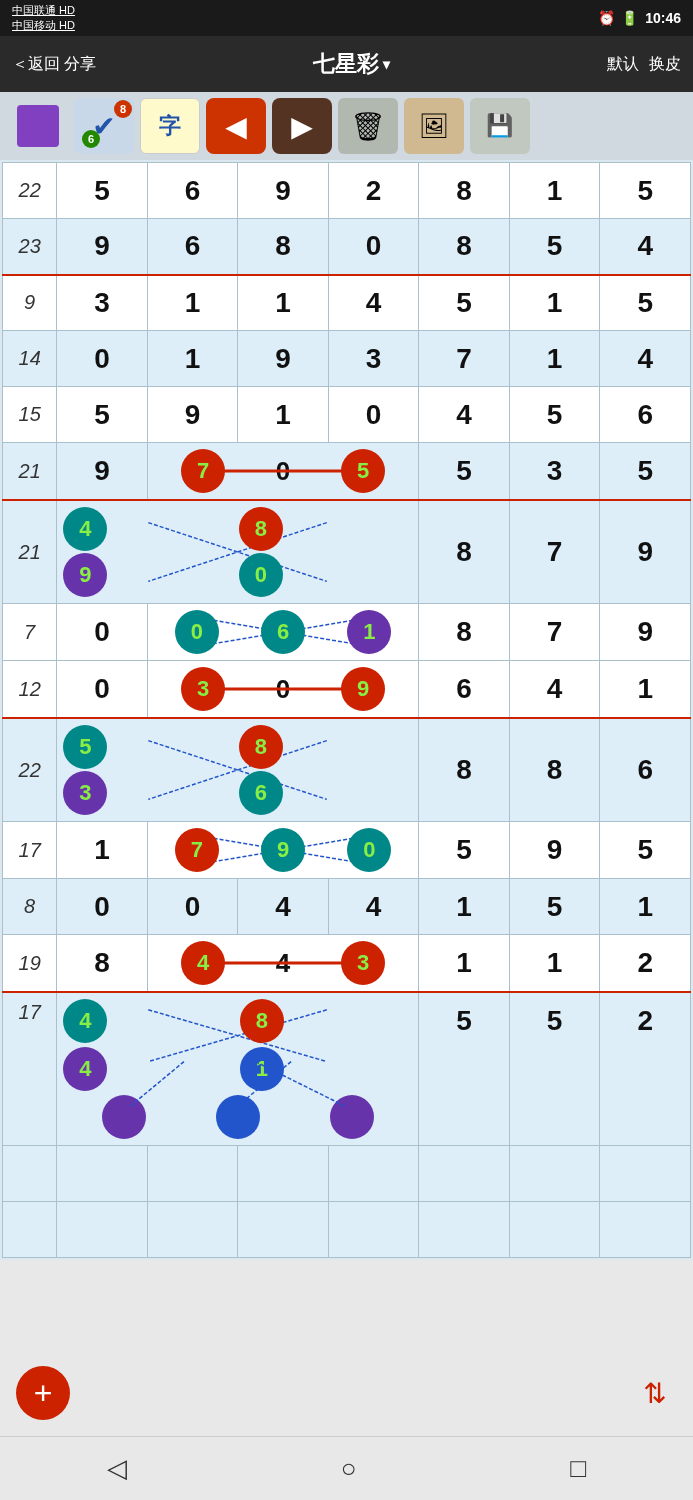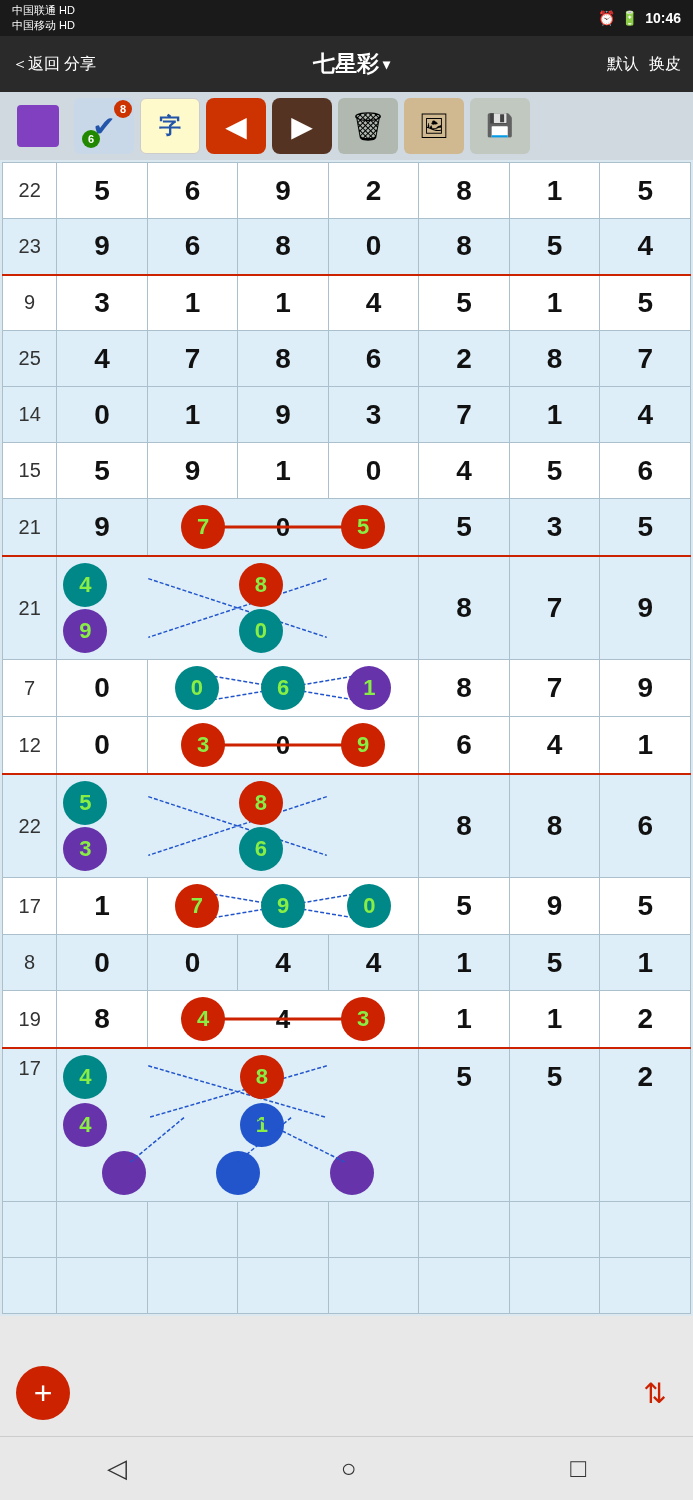--- a/index.html
+++ b/index.html
@@ -15,21 +15,21 @@
     .status-bar {
       background: #1a1a1a;
       color: white;
       display: flex;
       justify-content: space-between;
       align-items: center;
       padding: 4px 12px;
       font-size: 13px;
       height: 36px;
     }
-    .status-left { display: flex; flex-direction: column; font-size: 11px; }
+    .status-left { display: flex; flex-direction: column; font-size: 11px; text-decoration: underline; }
     .status-right { display: flex; align-items: center; gap: 6px; font-size: 14px; font-weight: bold; }
 
     
     .header {
       background: #2a2a2a;
       color: white;
       display: flex;
       justify-content: space-between;
       align-items: center;
       padding: 0 12px;
@@ -135,20 +135,21 @@
       color: #111;
       height: 56px;
       width: 90px;
     }
     td.row-num {
       font-size: 20px;
       font-weight: normal;
       color: #333;
       background: #dce8f0;
       width: 54px;
+      font-style: italic;
     }
     tr.red-border td {
       border-bottom: 2px solid #cc2200;
       margin-left: 31px;
     }
     tr.white-row td {
       background: #ffffff;
     }
     tr.light-row td {
       background: #ddeef8;
@@ -312,30 +313,20 @@
     <td class="row-num">9</td>
     <td>3</td>
     <td>1</td>
     <td>1</td>
     <td>4</td>
     <td>5</td>
     <td>1</td>
     <td>5</td>
   </tr>
 
-  <tr class="light-row">
-    <td class="row-num">25</td>
-    <td>4</td>
-    <td>7</td>
-    <td>8</td>
-    <td>6</td>
-    <td>2</td>
-    <td>8</td>
-    <td>7</td>
-  </tr>
 
 
   <tr class="light-row">
     <td class="row-num">14</td>
     <td>0</td>
     <td>1</td>
     <td>9</td>
     <td>3</td>
     <td>7</td>
     <td>1</td>

